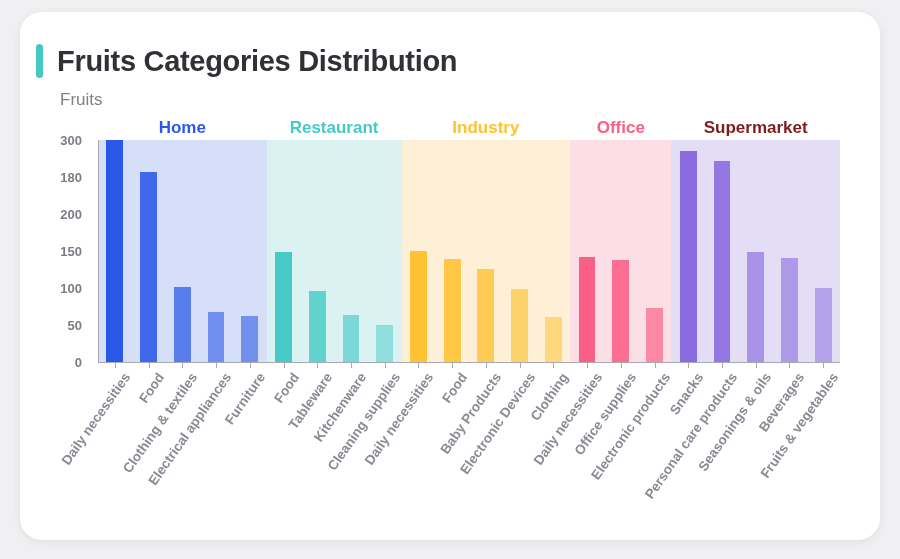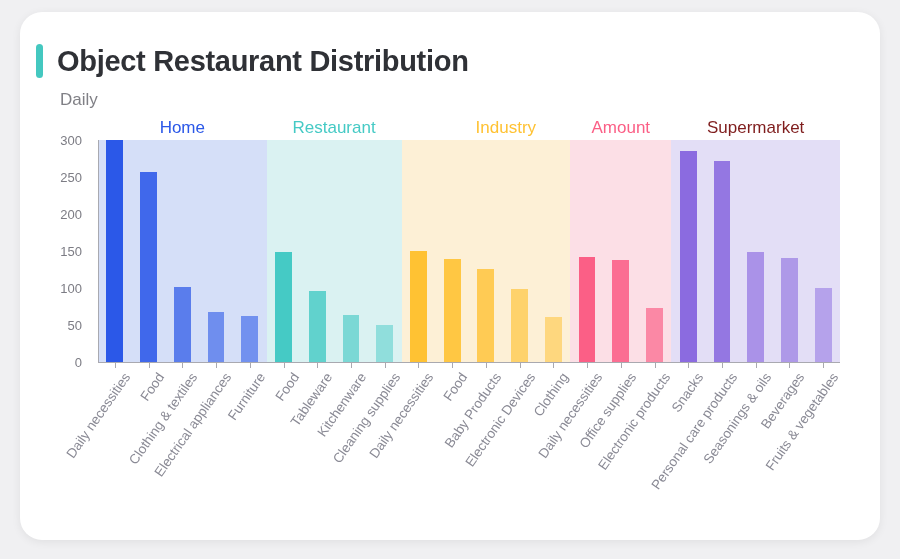--- a/index.html
+++ b/index.html
@@ -55,20 +55,21 @@
     white-space: nowrap;
   }
 
   
   .plot-wrap {
     position: absolute;
     left: 0px;
     top: 106px;
     width: 860px;
     height: 420px;
+    font-weight: bold;
   }
   .group-titles {
     position: absolute;
     left: 78px;
     top: 0px;
     width: 742px;
     height: 22px;
   }
   .group-title {
     position: absolute;
@@ -155,40 +156,40 @@
   }
 </style>
 </head>
 <body>
 
 <div id="root">
   <div class="card">
 
     <div class="title-row">
       <div class="title-accent"></div>
-      <div class="title-text">Object Restaurant Distribution</div>
+      <div class="title-text">Fruits Categories Distribution</div>
     </div>
 
-    <div class="ylabel">Daily</div>
+    <div class="ylabel">Fruits</div>
 
     <div class="plot-wrap">
       <div class="group-titles" id="group-titles">
           <div class="group-title" style="left: 84.3182px; color: rgb(43, 88, 232);">Home</div>
           <div class="group-title" style="left: 236.091px; color: rgb(69, 202, 197);">Restaurant</div>
-          <div class="group-title" style="left: 387.864px; color: rgb(255, 194, 51); margin-left: 20px;">Industry</div>
-          <div class="group-title" style="left: 522.773px; color: rgb(251, 95, 134);">Amount</div>
+          <div class="group-title" style="left: 387.864px; color: rgb(255, 194, 51);">Industry</div>
+          <div class="group-title" style="left: 522.773px; color: rgb(251, 95, 134);">Office</div>
           <div class="group-title" style="left: 657.682px; color: #7f1d1d;">Supermarket</div>
         </div>
       <div class="ytick-labels" id="ytick-labels">
           <div class="ytick" style="top: 222px;">0</div>
           <div class="ytick" style="top: 185px;">50</div>
           <div class="ytick" style="top: 148px;">100</div>
           <div class="ytick" style="top: 111px;">150</div>
           <div class="ytick" style="top: 74px;">200</div>
-          <div class="ytick" style="top: 37px;">250</div>
+          <div class="ytick" style="top: 37px;">180</div>
           <div class="ytick" style="top: 0px;">300</div>
         </div>
       <div class="axis-area">
         <div id="bands">
             <div class="band" style="left: 0px; width: 168.636px; background: rgb(213, 223, 248);"></div>
             <div class="band" style="left: 168.636px; width: 134.909px; background: rgb(218, 242, 242);"></div>
             <div class="band" style="left: 303.545px; width: 168.636px; background: rgb(253, 240, 214);"></div>
             <div class="band" style="left: 472.182px; width: 101.182px; background: rgb(252, 223, 230);"></div>
             <div class="band" style="left: 573.364px; width: 168.636px; background: rgb(227, 222, 246);"></div>
           </div>

